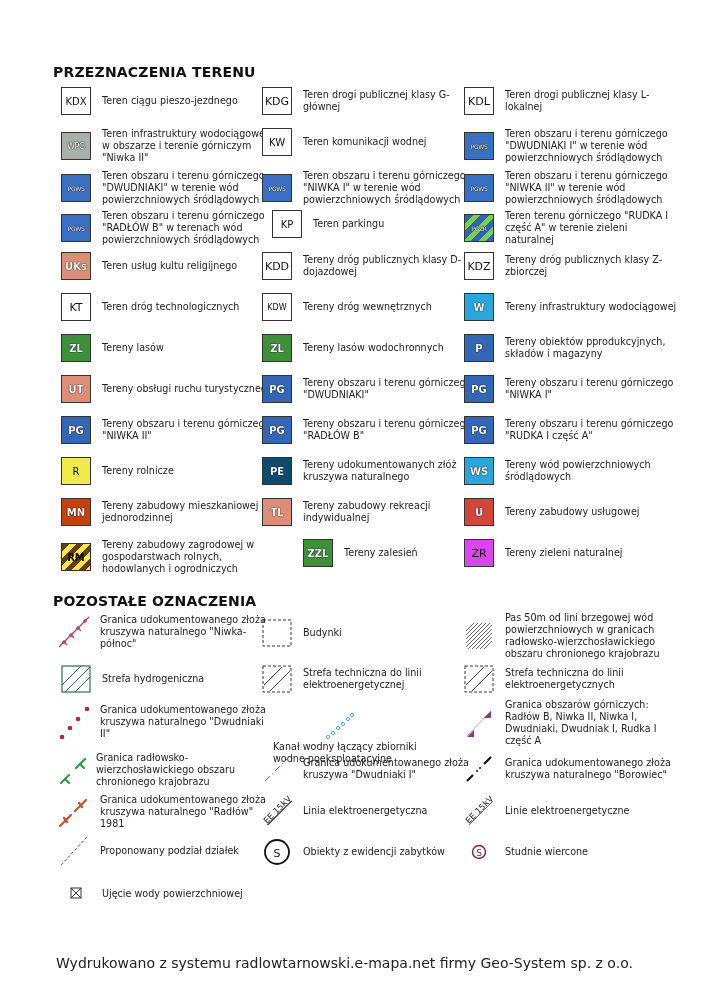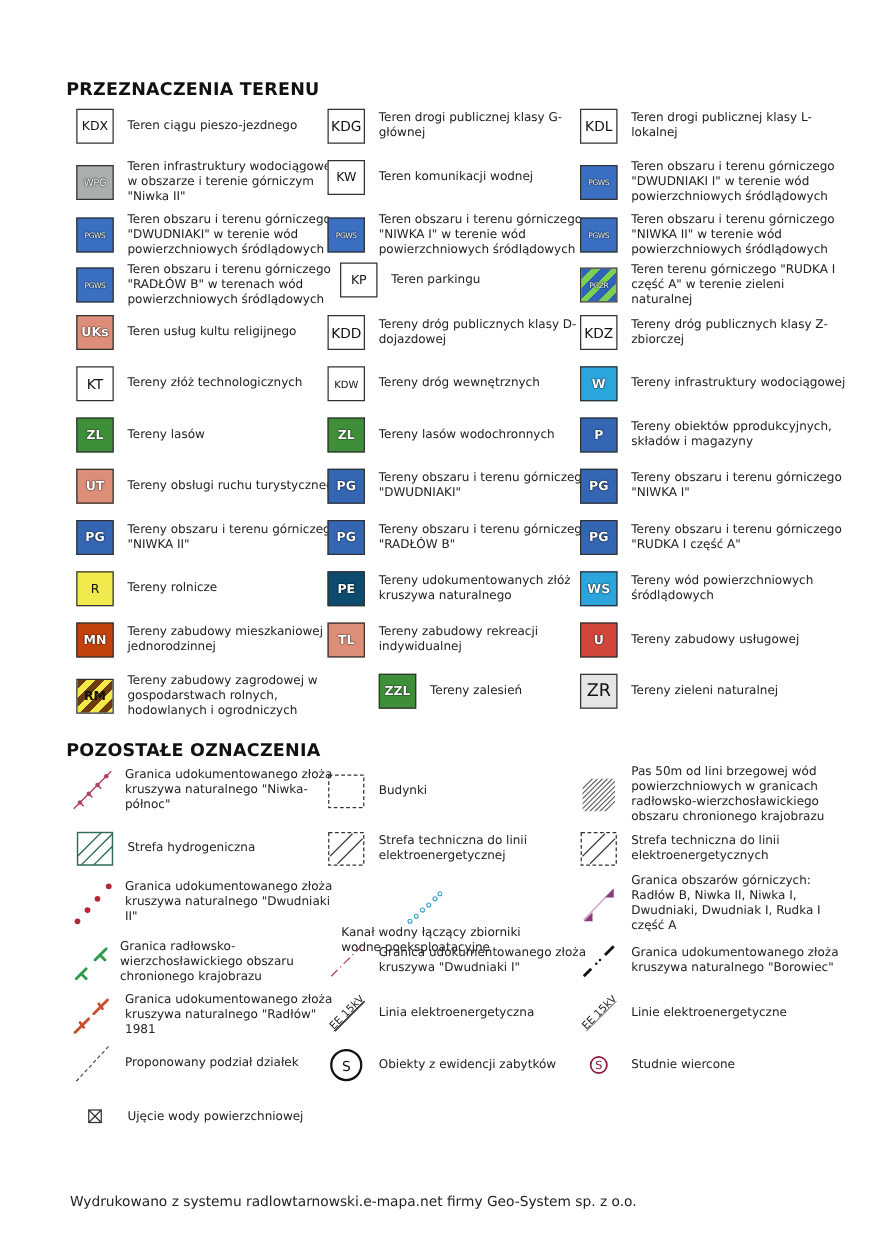--- a/index.html
+++ b/index.html
@@ -21,21 +21,21 @@
   }
   .box.small { font-size: 8px; }
   .box.big { font-size: 11px; }
   .box.filled { color: #fff; font-weight: bold; text-shadow: 0 0 1px #000, 0 0 1px #000; font-size: 10px; }
   .box.tiny { font-size: 6px; font-weight: normal; letter-spacing: -0.3px; }
   .box.darktext { color: #111; text-shadow: none; font-weight: normal; }
 
   .stripes-rm { background: repeating-linear-gradient(135deg, #6b3b10 0 5px, #f2e84a 5px 10px); }
   .stripes-pg2 { background: repeating-linear-gradient(135deg, #2e63b8 0 6px, #7ccf4f 6px 11px); }
 
-  .footer { position: absolute; left: 56px; top: 955px; font-size: 11px; color: #222; }
+  .footer { position: absolute; left: 56px; top: 955px; font-size: 14px; color: #222; }
   svg { display: block; }
 </style>
 </head>
 <body>
 
 <div class="section-title" style="top:64px;">PRZEZNACZENIA TERENU</div>
 <div class="section-title" style="top:593px;">POZOSTAŁE OZNACZENIA</div>
 
 <div class="item" style="left:61px; top:87px;">
   <div class="sym">
@@ -147,21 +147,21 @@
       <div class="box big">KDZ</div>
     </div>
   <div class="lbl">Tereny dróg publicznych klasy Z-
 zbiorczej</div>
 </div>
 
 <div class="item" style="left:61px; top:293px;">
   <div class="sym">
       <div class="box big">KT</div>
     </div>
-  <div class="lbl">Tereny złóż technologicznych</div>
+  <div class="lbl">Teren dróg technologicznych</div>
 </div>
 <div class="item" style="left:262px; top:293px;">
   <div class="sym">
       <div class="box small">KDW</div>
     </div>
   <div class="lbl">Tereny dróg wewnętrznych</div>
 </div>
 <div class="item" style="left:464px; top:293px;">
   <div class="sym">
       <div class="box filled" style="background:#2ca5dc;">W</div>
@@ -283,21 +283,21 @@
 hodowlanych i ogrodniczych</div>
 </div>
 <div class="item" style="left:278px; top:539px;padding-left:25px;">
   <div class="sym">
       <div class="box filled" style="background:#3f8f3a;">ZZL</div>
     </div>
   <div class="lbl">Tereny zalesień</div>
 </div>
 <div class="item" style="left:464px; top:539px;">
   <div class="sym">
-      <div class="box filled darktext" style="background:#e5e5e5; font-size:14px;">ZR</div>
+      <div class="box filled darktext" style="background:#d946ef; font-size:11px;">ZR</div>
     </div>
   <div class="lbl">Tereny zieleni naturalnej</div>
 </div>
 
 <div class="item" style="left:56px; top:614px;">
   <div class="sym" style="width:36px;height:36px;flex-basis:36px;">
     <svg width="36" height="36" viewBox="0 0 36 36">
       <line x1="3" y1="33" x2="33" y2="3" stroke="#b0406a" stroke-width="1.2"></line>
       <circle cx="8" cy="28" r="1.8" fill="#b0406a"></circle>
       <circle cx="15" cy="21" r="1.8" fill="#b0406a"></circle>

